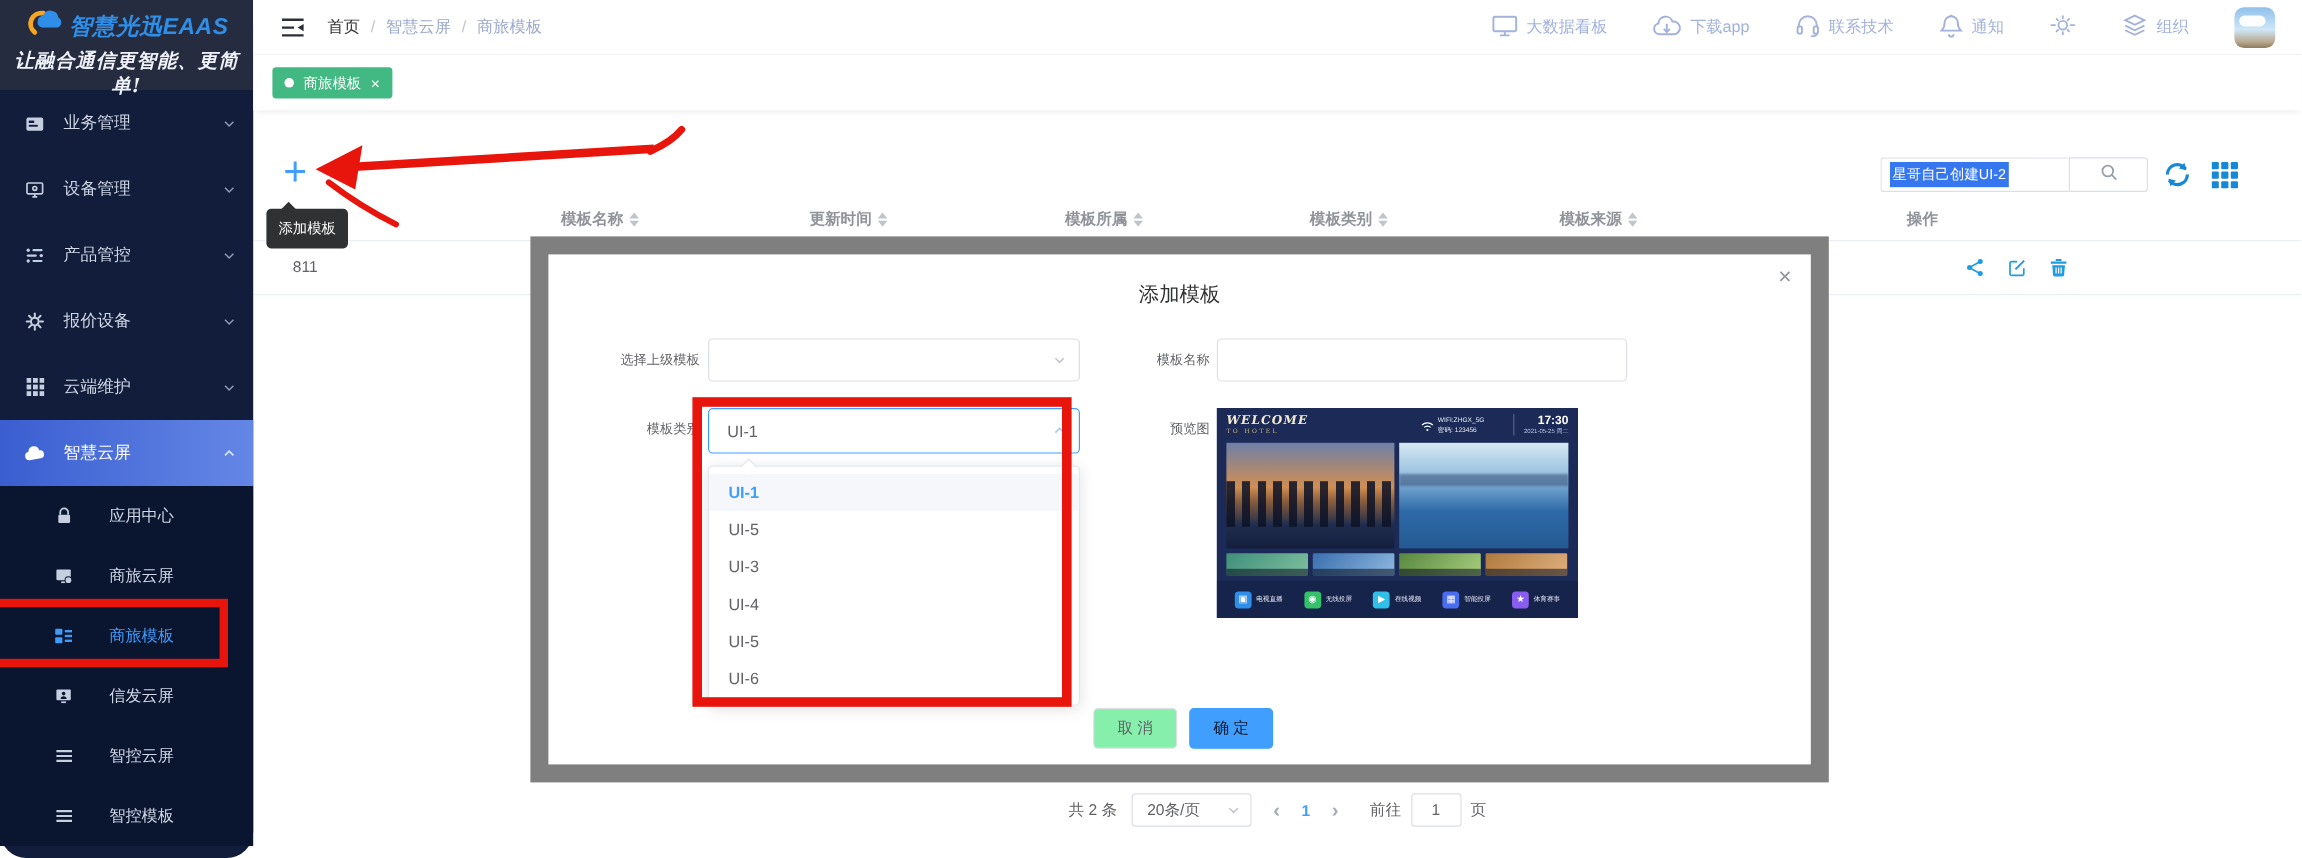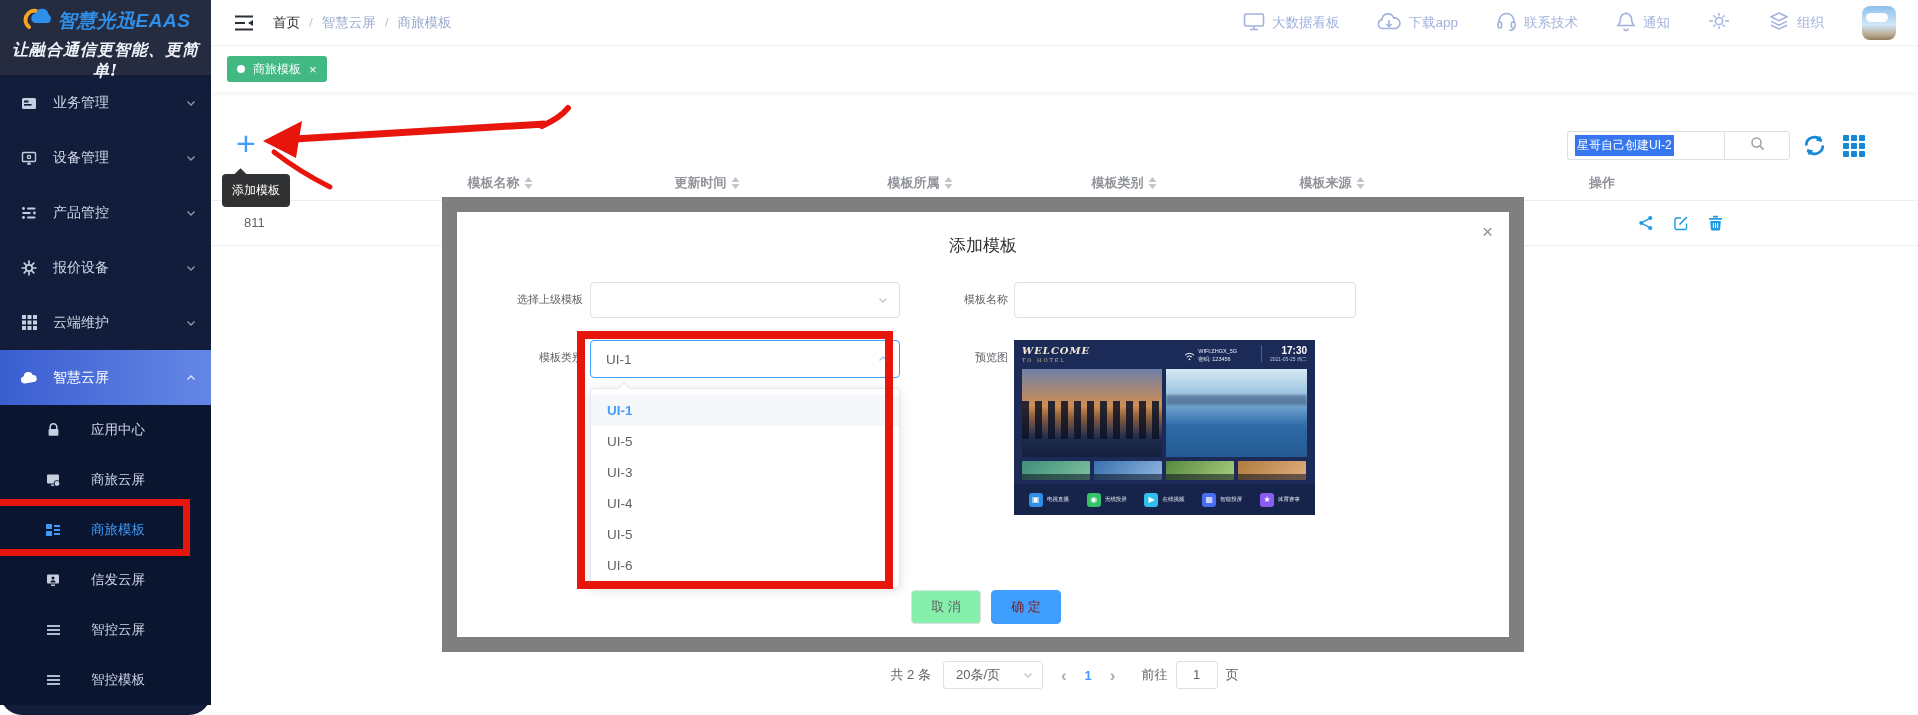--- a/index.html
+++ b/index.html
@@ -88,21 +88,21 @@
   #lab-cat { left:0; top:138px; width:126px; }
   #lab-preview { left:420px; top:138px; width:131px; }
 
   #dropdown { position:absolute; left:133px; top:176px; width:310px; background:#fff; border:1px solid #e4e7ed; border-radius:4px; box-shadow:0 2px 12px rgba(0,0,0,.12); padding:6px 0; z-index:5; }
   #dropdown::before { content:""; position:absolute; top:-5px; left:28px; width:9px; height:9px; background:#fff; border-left:1px solid #e4e7ed; border-top:1px solid #e4e7ed; transform:rotate(45deg); }
   .opt { height:31px; line-height:31px; padding-left:16px; font-size:13.5px; color:#606266; cursor:pointer; }
   .opt.selected { color:#409eff; font-weight:bold; background:#f5f7fa; }
 
   .btn { position:absolute; top:378px; width:70px; height:34px; border-radius:4px; font-size:13px; display:flex; align-items:center; justify-content:center; cursor:pointer; }
   #btn-cancel { left:454px; background:#86efac; border:1px solid #dcdfe6; color:#606266; }
-  #btn-ok { left:534px; background:#409eff; border:1px solid #409eff; color:#7f1d1d; }
+  #btn-ok { left:534px; background:#409eff; border:1px solid #409eff; color:#0f172a; }
 
   
   #preview { position:absolute; left:557px; top:128px; width:301px; height:175px; background:#1c2a57; overflow:hidden; }
   .pv-top { display:flex; justify-content:space-between; padding:5px 8px 0; }
   .pv-w1 { font-family:"DejaVu Serif",serif; font-style:italic; font-weight:bold; color:#f3ead2; font-size:10px; letter-spacing:1px; }
   .pv-w2 { font-family:"DejaVu Serif",serif; color:#cdb97f; font-size:5px; letter-spacing:2px; margin-top:1px; }
   .pv-right { display:flex; gap:24px; align-items:flex-start; }
   .pv-wifi { display:flex; gap:3px; align-items:flex-start; padding-top:2px; }
   .pw { font-size:5.5px; color:#e8edf8; line-height:1.5; }
   .pv-time { text-align:right; border-left:1px solid rgba(255,255,255,.25); padding-left:8px; }

